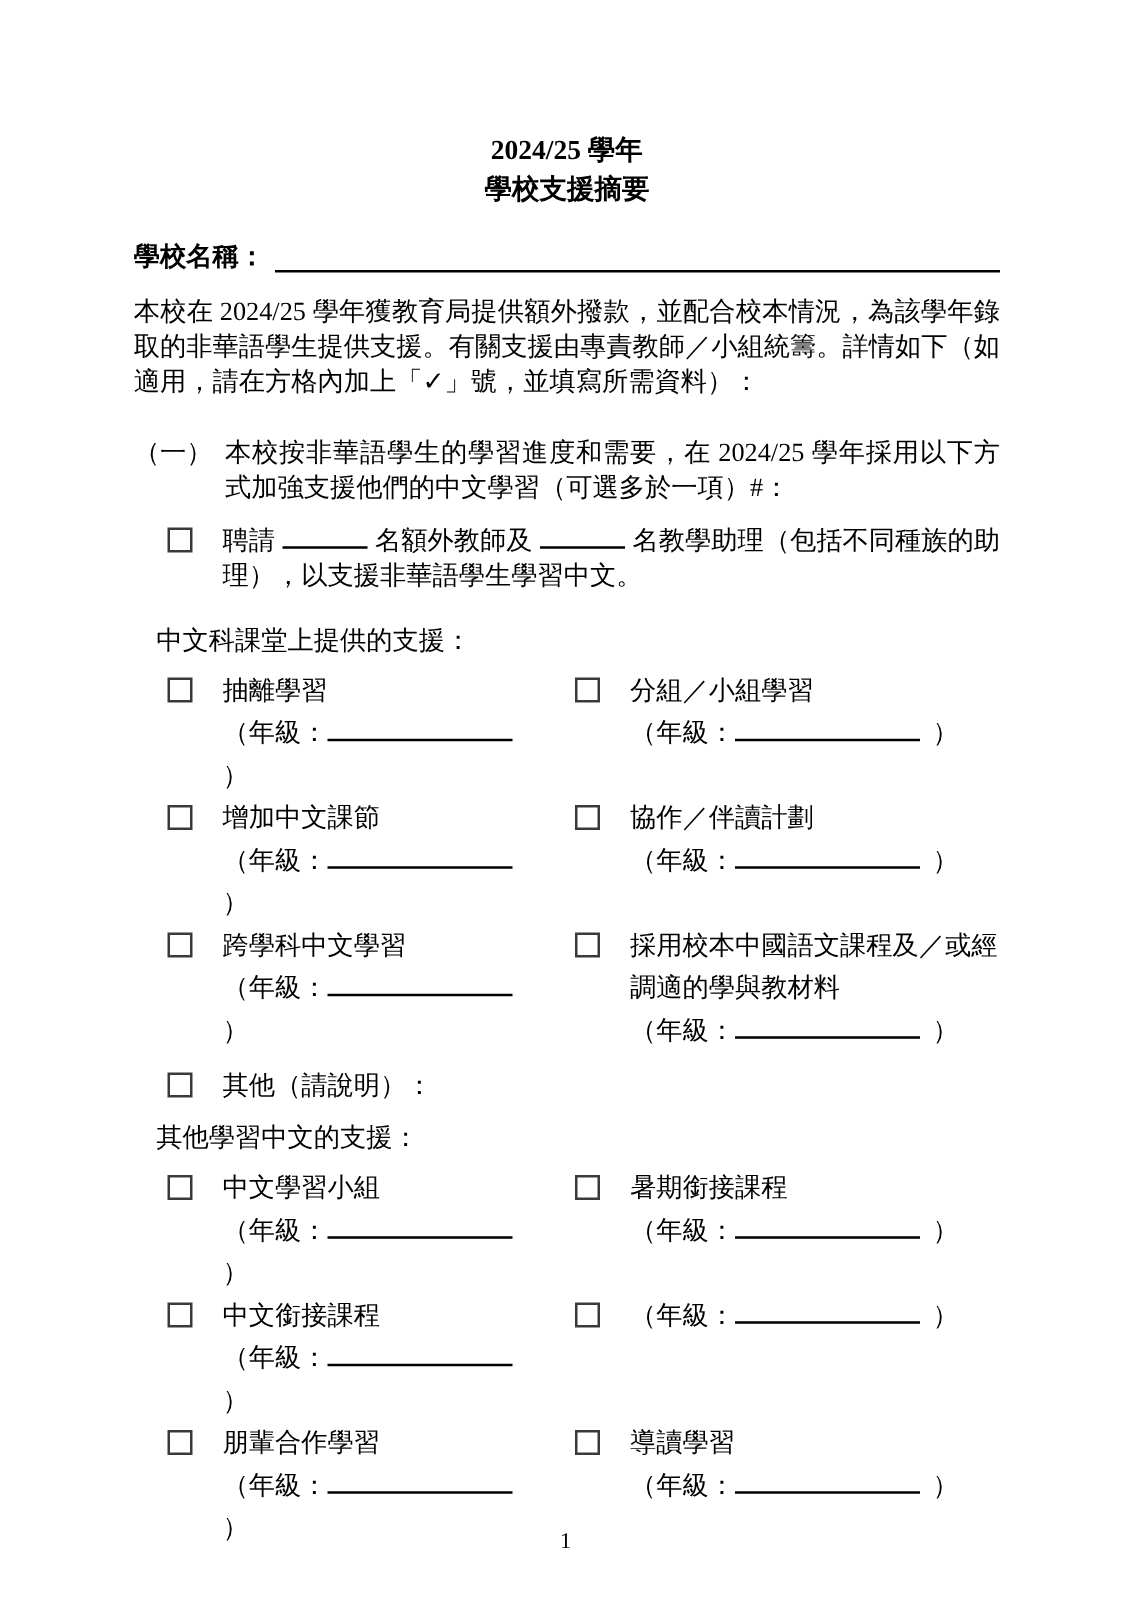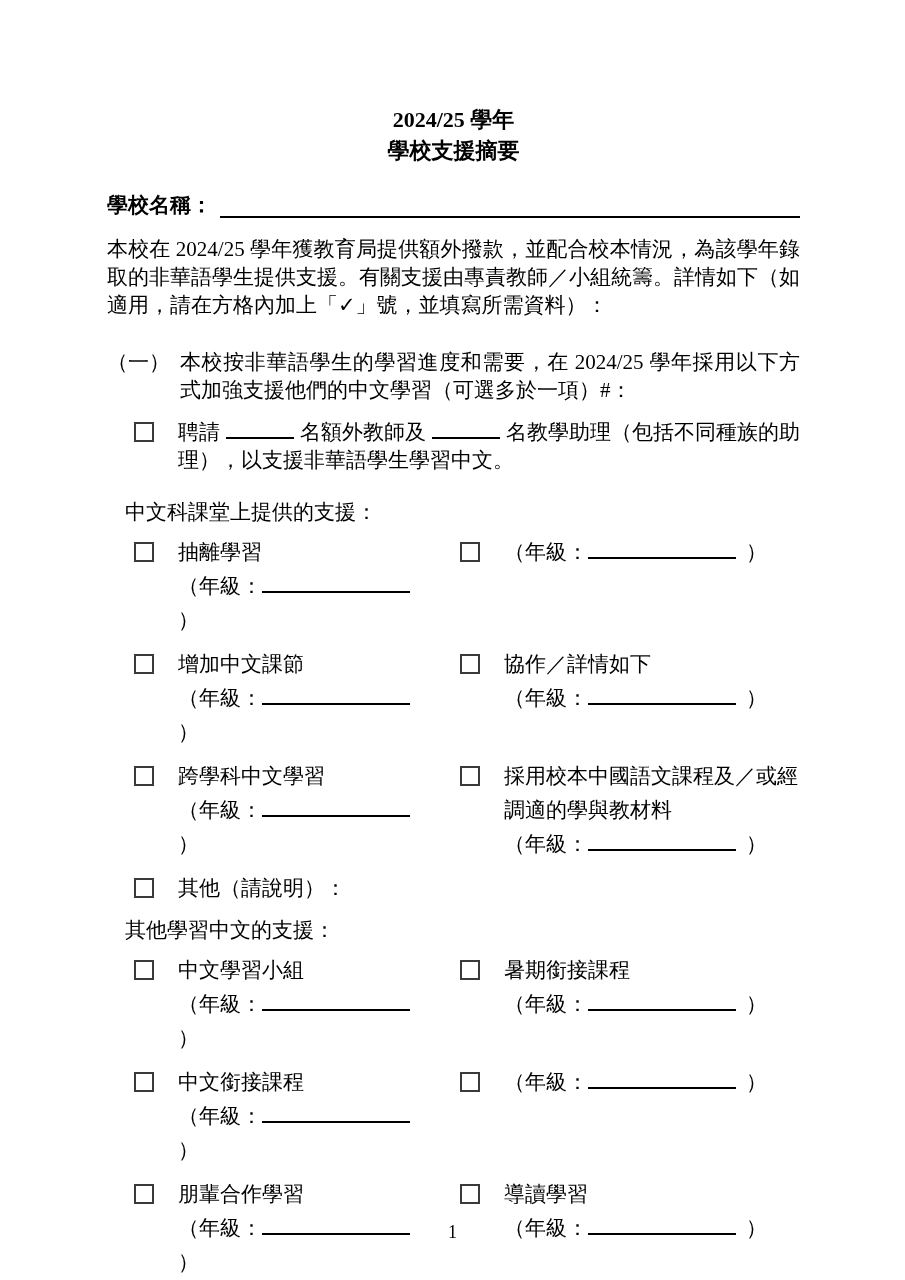--- a/index.html
+++ b/index.html
@@ -38,21 +38,21 @@
   .inline-blank {
     display:inline-block; width:68px; height:20px; margin:0 6px;
     border-bottom:2px solid #000; vertical-align:baseline;
   }
   
   .subheading { margin:21px 0 6px 18px; line-height:34px; }
   .subheading.second { margin-top:8px; }
   
   .options-grid {
     display:grid; grid-template-columns:326px 1fr;
-    row-gap:10px; align-items:start;
+    align-items:start;
   }
   .option { display:flex; padding-left:27px; line-height:34px; }
   .option .checkbox { margin-top:7px; }
   .option-text { margin-left:24px; }
   .grade-blank {
     display:inline-block; width:148px; height:20px;
     border-bottom:2px solid #000; vertical-align:baseline; margin-right:10px;
   }
   .other-row { margin-top:10px; }
   
@@ -96,36 +96,37 @@
       <span class="checkbox"></span>
       <div class="option-text">
         <div>抽離學習</div>
         <div><span>（年級：</span><span class="grade-blank"></span><span>）</span></div>
       </div>
     </div>
 
     <div class="option">
       <span class="checkbox"></span>
       <div class="option-text">
+        <div>分組／小組學習</div>
         <div><span>（年級：</span><span class="grade-blank"></span><span>）</span></div>
       </div>
     </div>
 
     <div class="option">
       <span class="checkbox"></span>
       <div class="option-text">
         <div>增加中文課節</div>
         <div><span>（年級：</span><span class="grade-blank"></span><span>）</span></div>
       </div>
     </div>
 
     <div class="option">
       <span class="checkbox"></span>
       <div class="option-text">
-        <div>協作／詳情如下</div>
+        <div>協作／伴讀計劃</div>
         <div><span>（年級：</span><span class="grade-blank"></span><span>）</span></div>
       </div>
     </div>
 
     <div class="option">
       <span class="checkbox"></span>
       <div class="option-text">
         <div>跨學科中文學習</div>
         <div><span>（年級：</span><span class="grade-blank"></span><span>）</span></div>
       </div>

